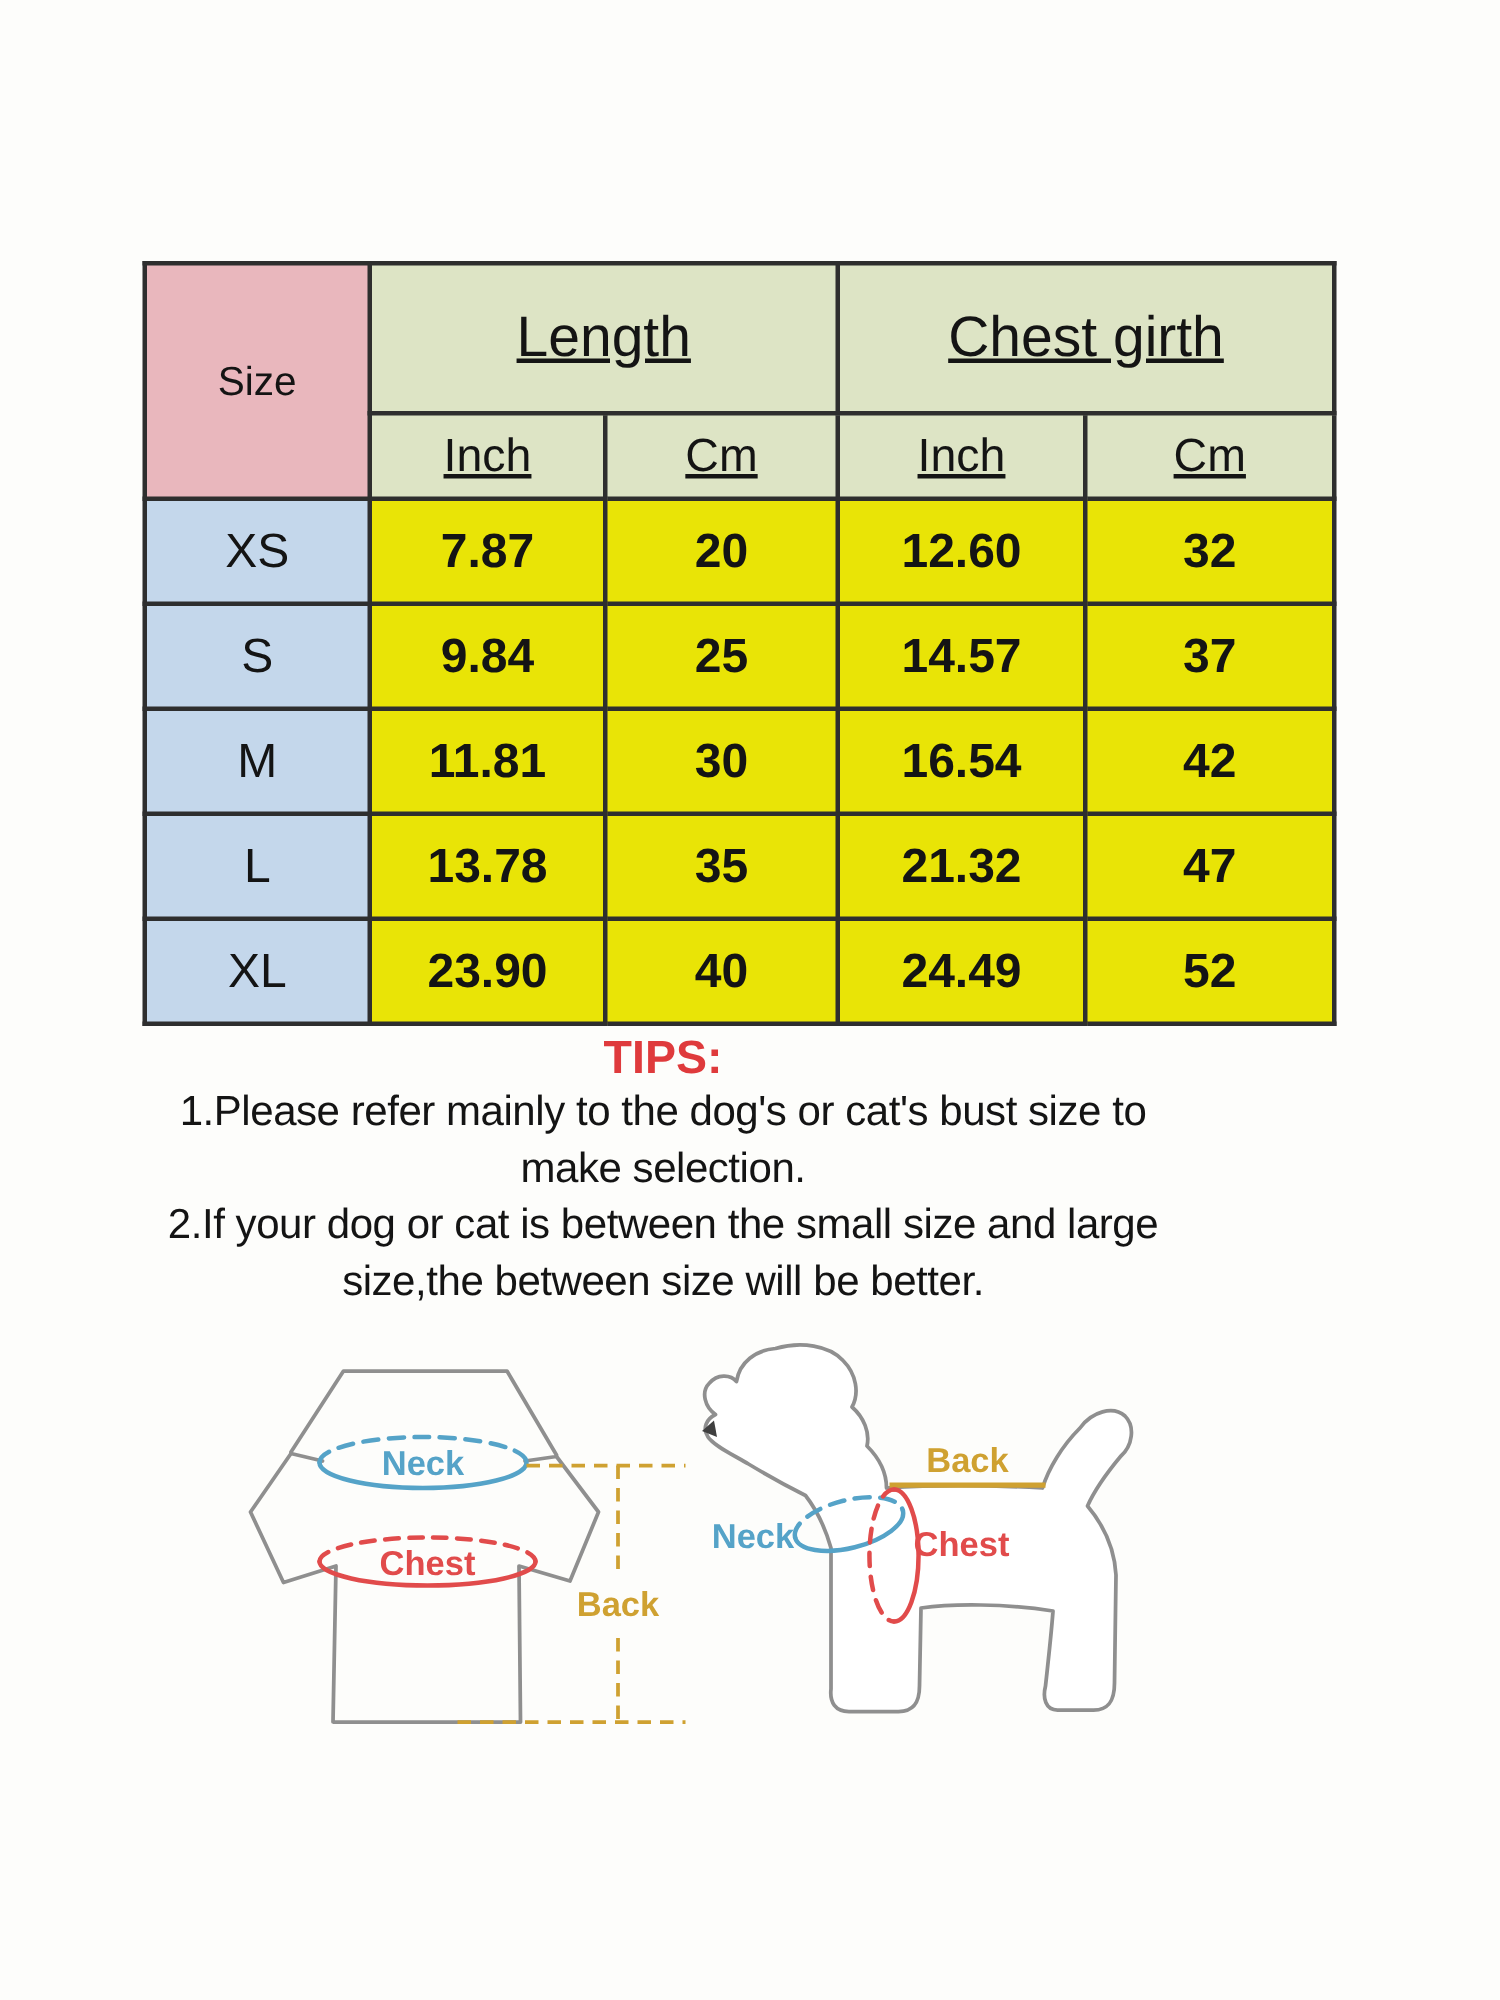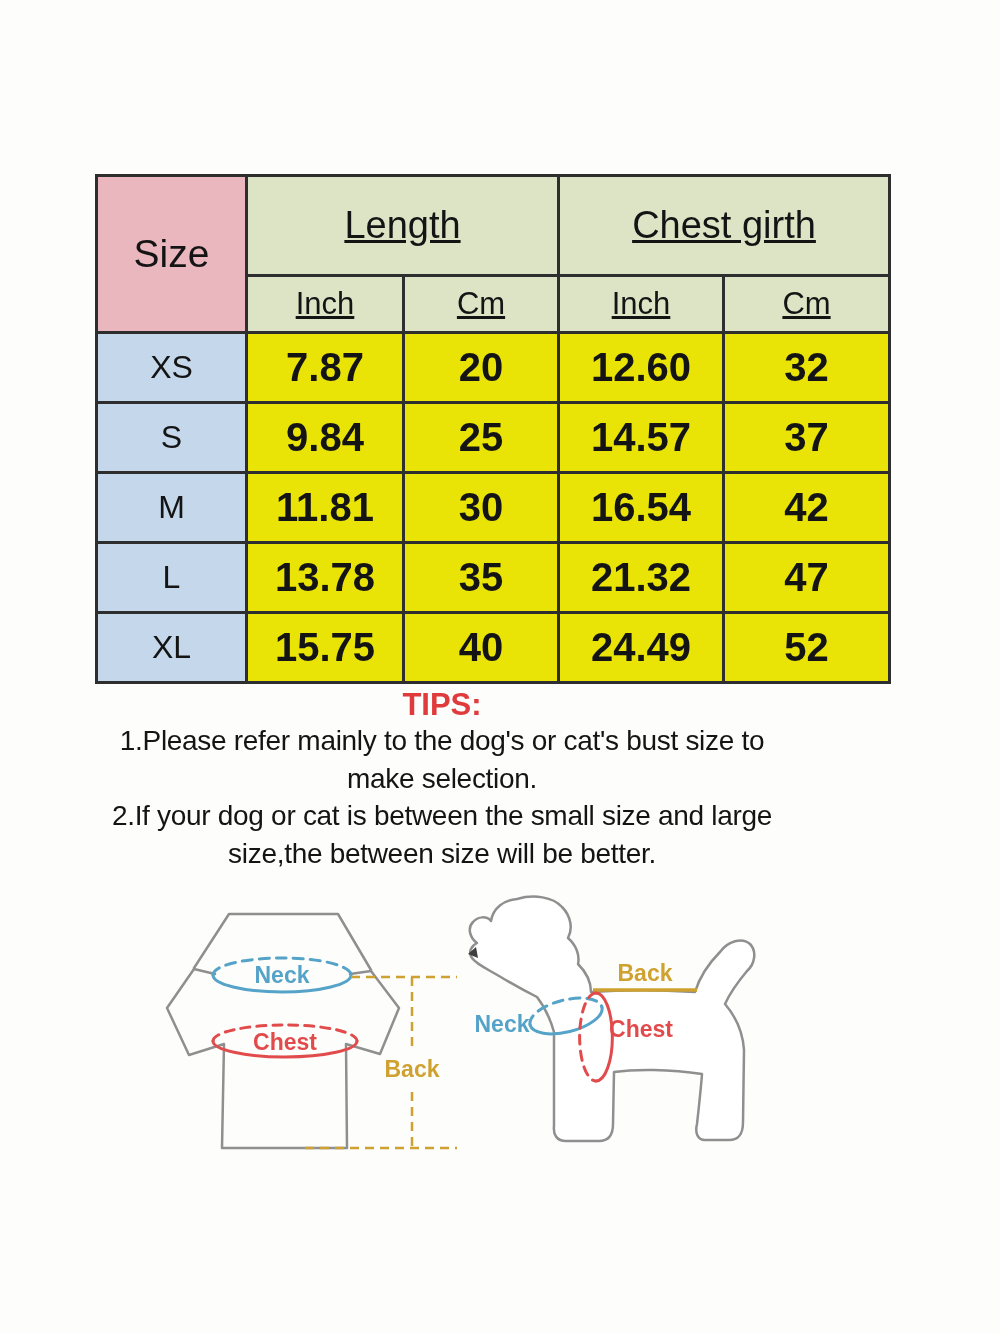--- a/index.html
+++ b/index.html
@@ -20,26 +20,26 @@
     border-collapse:collapse;table-layout:fixed;
   }
   .size-table td{
     border:3px solid var(--border);
     text-align:center;vertical-align:middle;padding:0;
     color:var(--ink);
   }
   .r-hdr{height:100px;}
   .r-sub{height:57px;}
   .r-data{height:70px;}
-  .c-pink{background:var(--pink);font-size:39px;}
+  .c-pink{background:var(--pink);font-size:27px;}
   .c-green{background:var(--green);text-decoration:underline;}
   .hdr{font-size:38px;}
   .sub{font-size:31px;margin-left:20px;}
   .c-blue{background:var(--blue);font-size:32px;}
-  .c-yellow{background:var(--yellow);font-size:40px;font-weight:700;}
+  .c-yellow{background:var(--yellow);font-size:32px;font-weight:700;}
   
   .tips{
     position:absolute;left:0;top:688px;width:884px;text-align:center;
   }
   .tips-heading{
     color:var(--tip-red);font-weight:700;font-size:31px;line-height:34px;
   }
   .tips-line{
     font-size:28px;line-height:37.5px;letter-spacing:-0.3px;color:var(--ink);
   }
@@ -105,21 +105,21 @@
   </tr>
   <tr class="r-data">
     <td class="c-blue">L</td>
     <td class="c-yellow">13.78</td>
     <td class="c-yellow">35</td>
     <td class="c-yellow">21.32</td>
     <td class="c-yellow">47</td>
   </tr>
   <tr class="r-data">
     <td class="c-blue">XL</td>
-    <td class="c-yellow">15.75</td>
+    <td class="c-yellow">23.90</td>
     <td class="c-yellow">40</td>
     <td class="c-yellow">24.49</td>
     <td class="c-yellow">52</td>
   </tr>
 </tbody>
   </table>
 
 <div class="tips">
   <div class="tips-heading">TIPS:</div>
   <div class="tips-line">1.Please refer mainly to the dog's or cat's bust size to</div>

